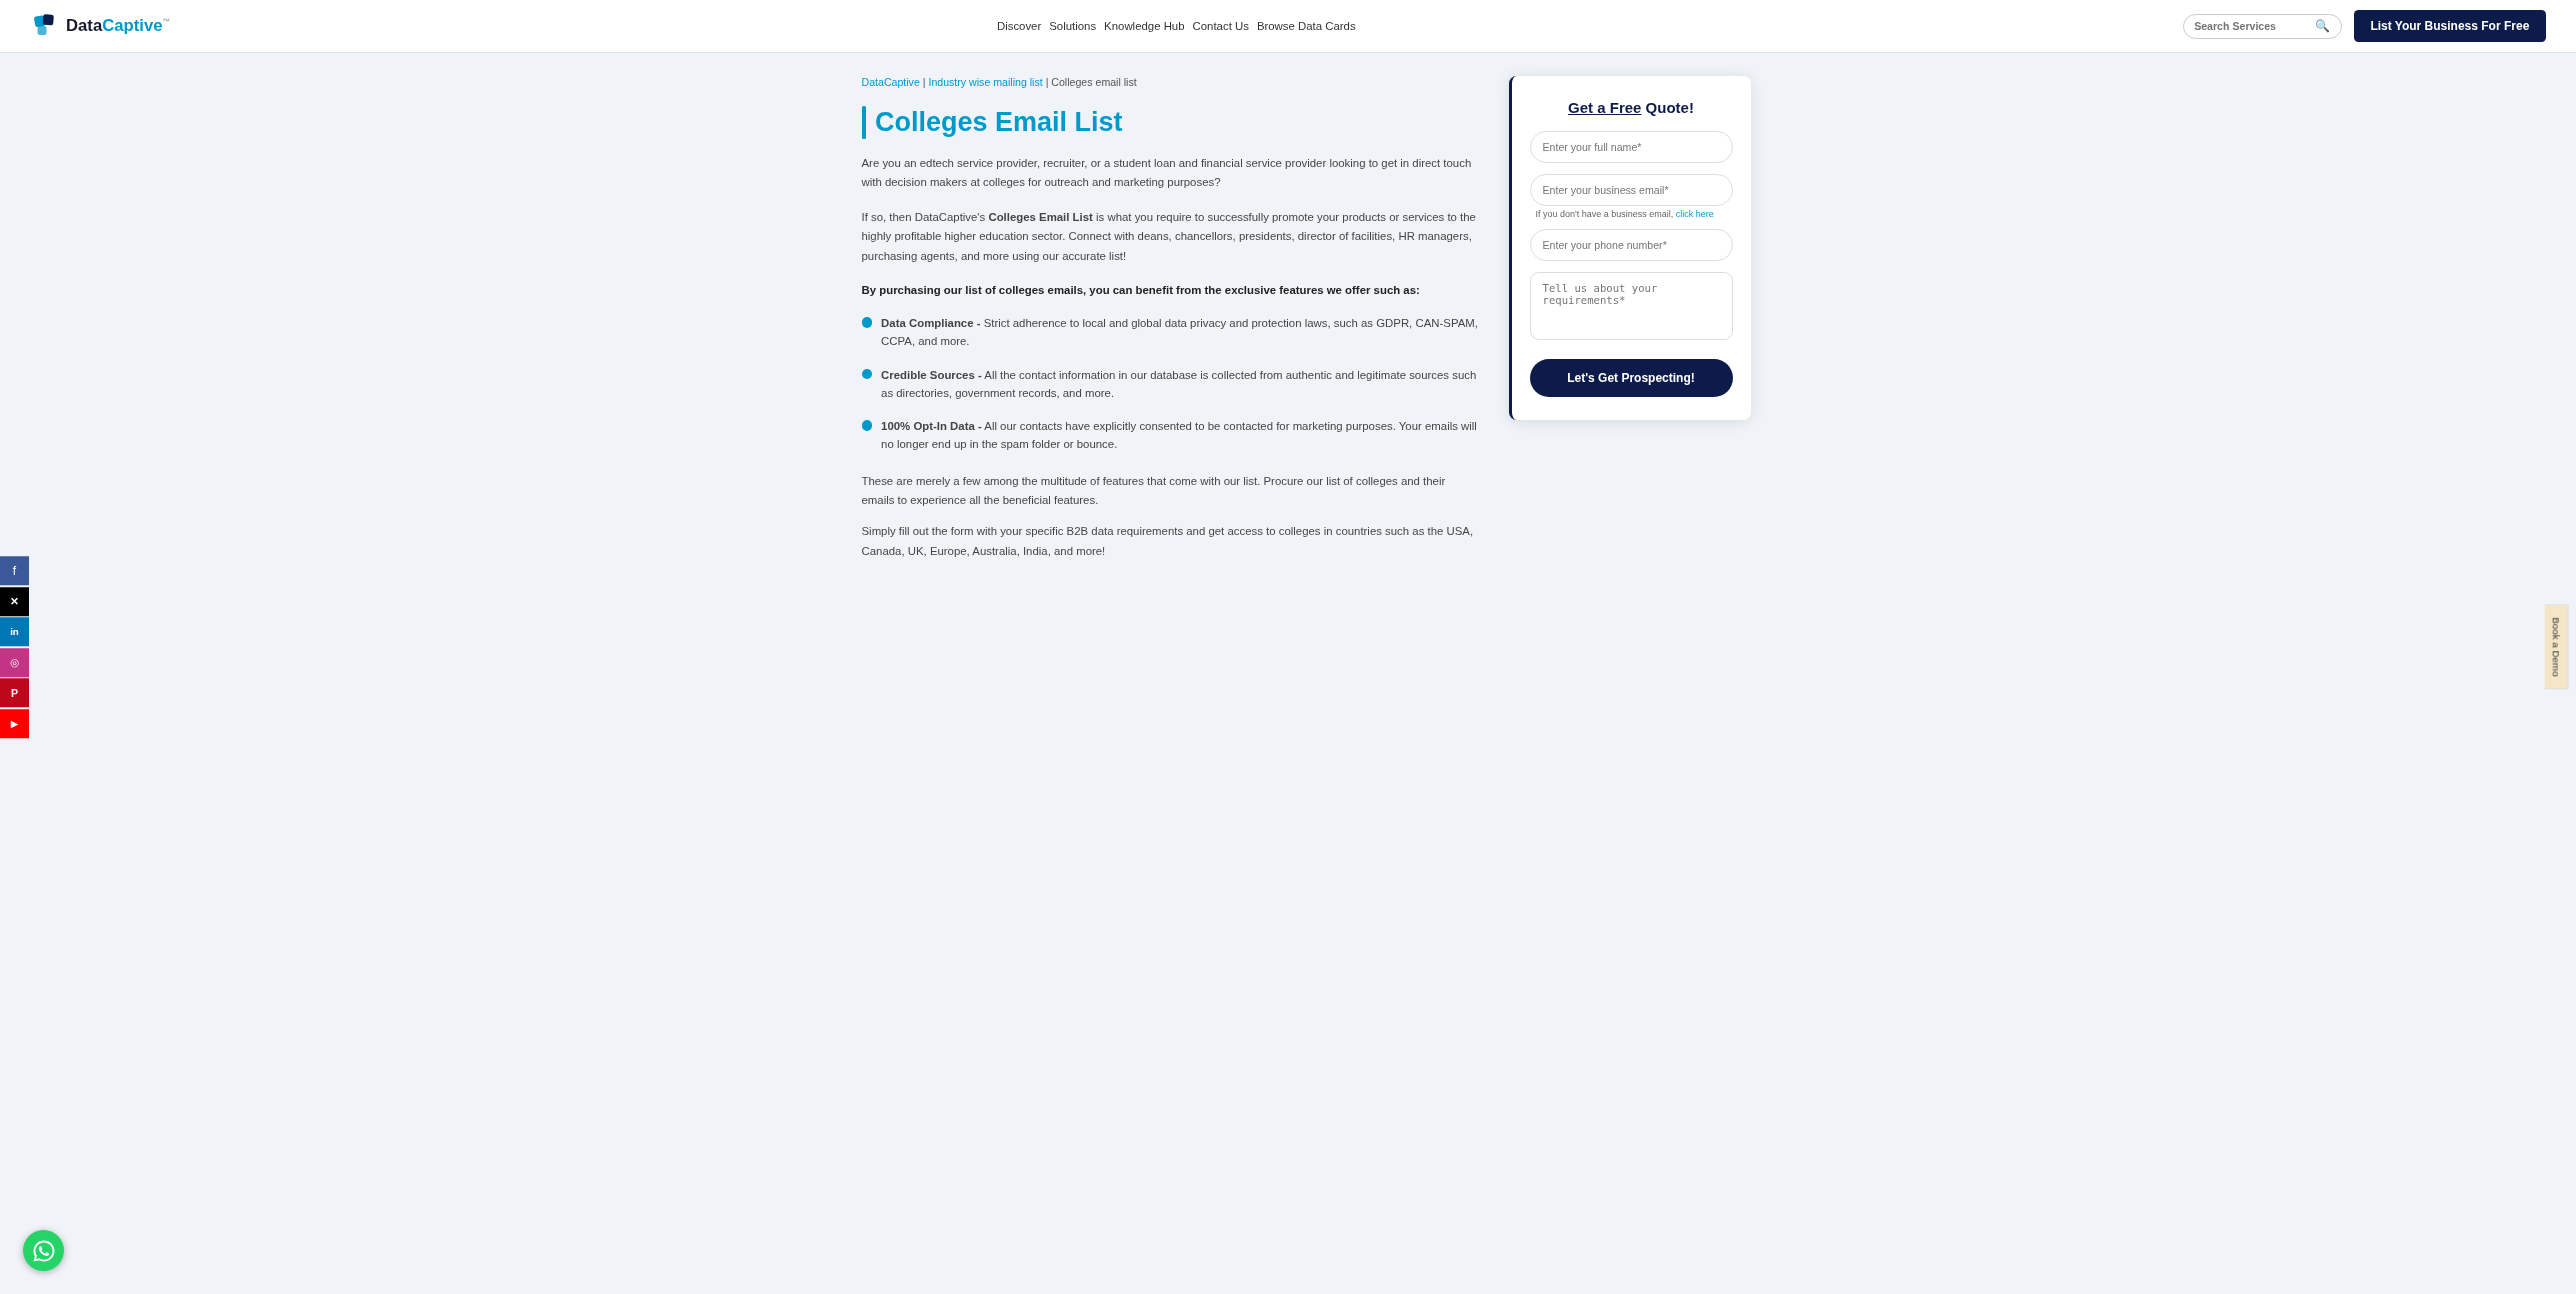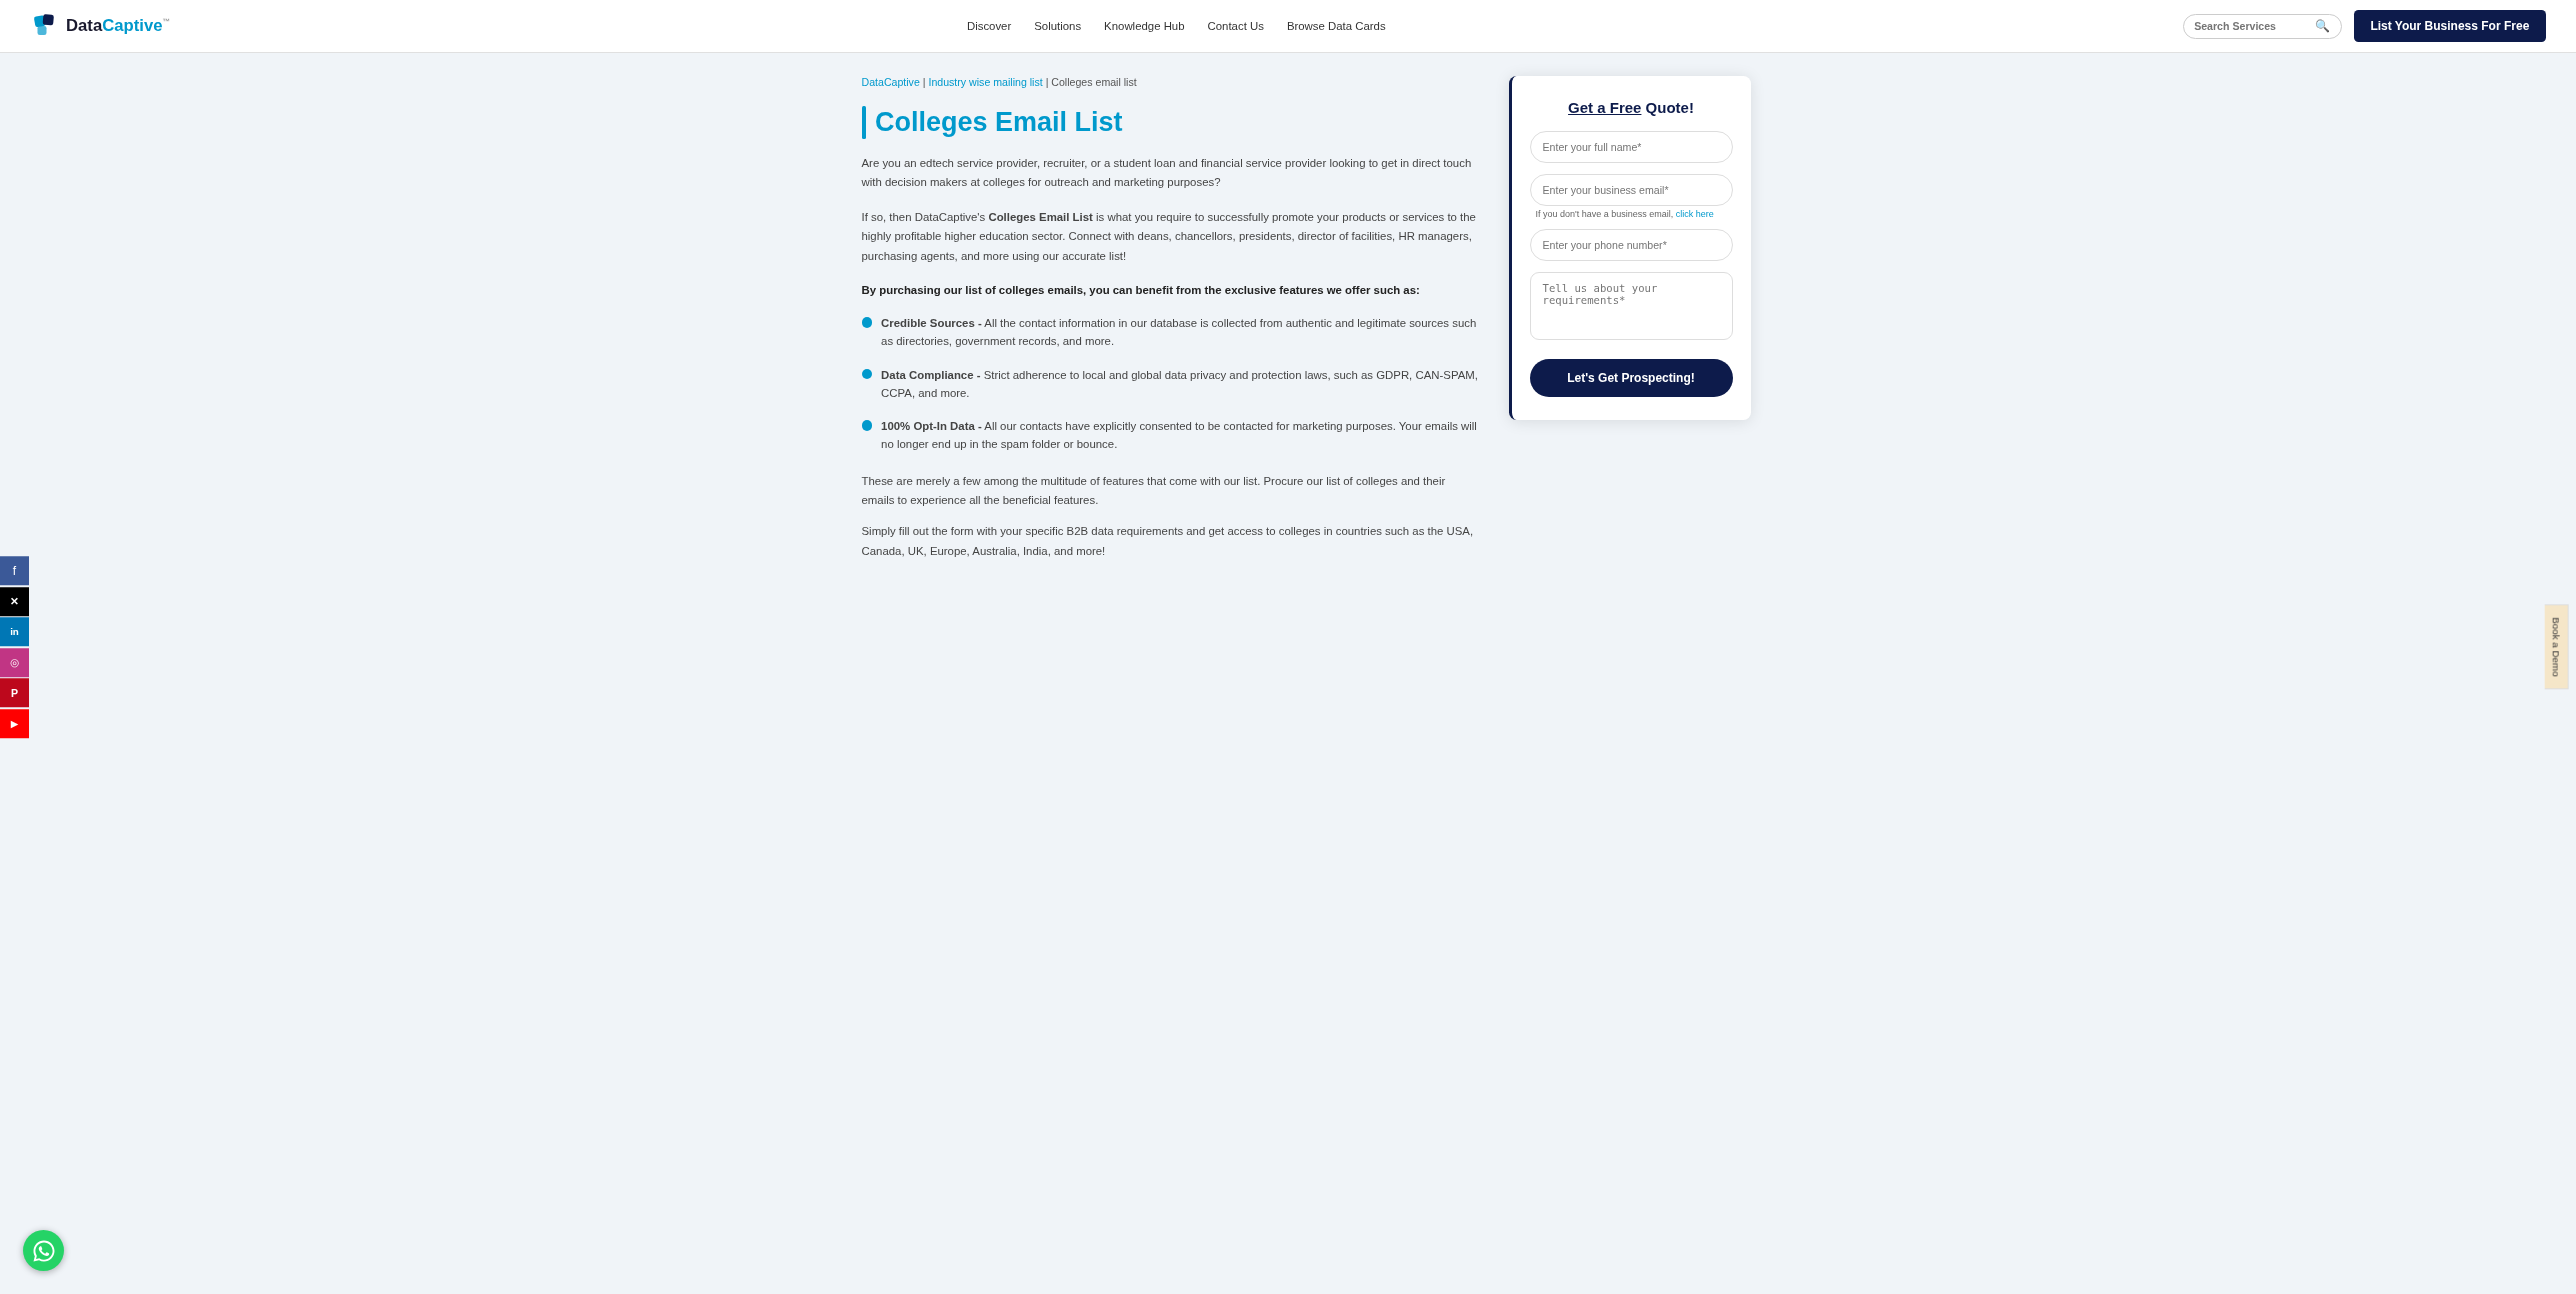--- a/index.html
+++ b/index.html
@@ -30,21 +30,21 @@
       font-size: 16.7px;
       font-weight: bold;
     }
     .logo-data { color: #1a1a2e; }
     .logo-captive { color: #0099cc; }
     .logo-tm { font-size: 7.6px; color: #999; vertical-align: super; }
 
     .nav-links {
       display: flex;
       align-items: center;
-      gap: 23px;
+      gap: 8px;
       list-style: none;
     }
     .nav-links a {
       text-decoration: none;
       color: #333;
       font-size: 11.4px;
     }
 
     .header-right {
       display: flex;
@@ -403,29 +403,29 @@
     <p class="intro-text">
       <span>If so, then DataCaptive's </span><strong>Colleges Email List</strong><span> is what you require to successfully promote your products or services to the highly profitable higher education sector. Connect with deans, chancellors, presidents, director of facilities, HR managers, purchasing agents, and more using our accurate list!</span>
     </p>
 
     <p class="feature-heading">By purchasing our list of colleges emails, you can benefit from the exclusive features we offer such as:</p>
 
     <ul class="feature-list">
       <li>
         <span class="feature-bullet"></span>
         <span>
-          <strong>Credible Sources -</strong>
-          <span> All the contact information in our database is collected from authentic and legitimate sources such as directories, government records, and more.</span>
+          <strong>Data Compliance -</strong>
+          <span> Strict adherence to local and global data privacy and protection laws, such as GDPR, CAN-SPAM, CCPA, and more.</span>
         </span>
       </li>
       <li>
         <span class="feature-bullet"></span>
         <span>
-          <strong>Data Compliance -</strong>
-          <span> Strict adherence to local and global data privacy and protection laws, such as GDPR, CAN-SPAM, CCPA, and more.</span>
+          <strong>Credible Sources -</strong>
+          <span> All the contact information in our database is collected from authentic and legitimate sources such as directories, government records, and more.</span>
         </span>
       </li>
       <li>
         <span class="feature-bullet"></span>
         <span>
           <strong>100% Opt-In Data -</strong>
           <span> All our contacts have explicitly consented to be contacted for marketing purposes. Your emails will no longer end up in the spam folder or bounce.</span>
         </span>
       </li>
     </ul>

